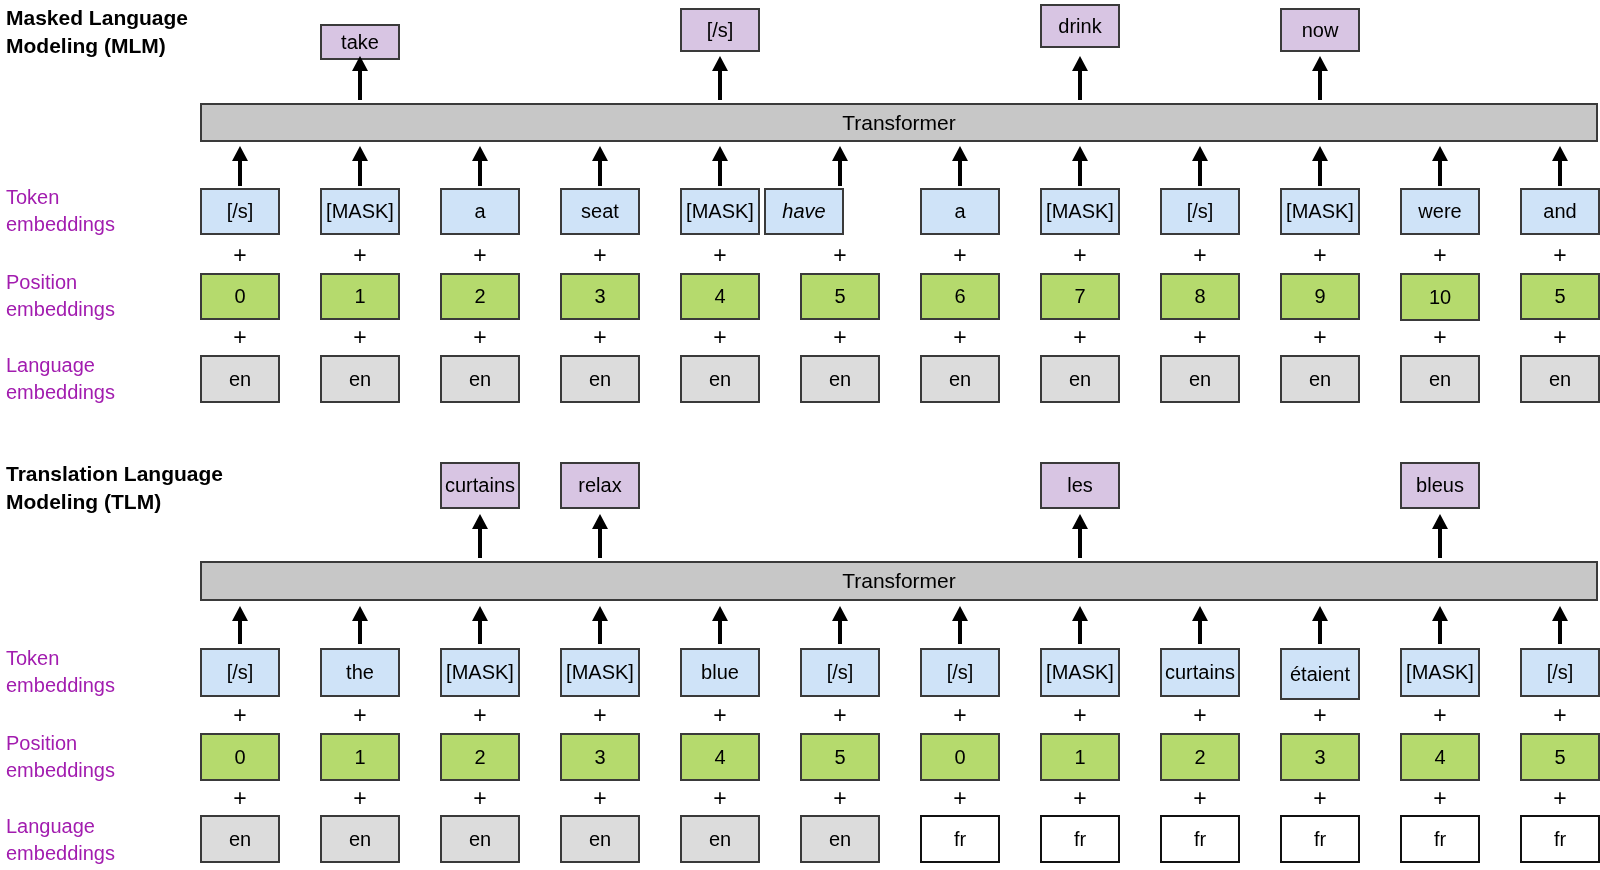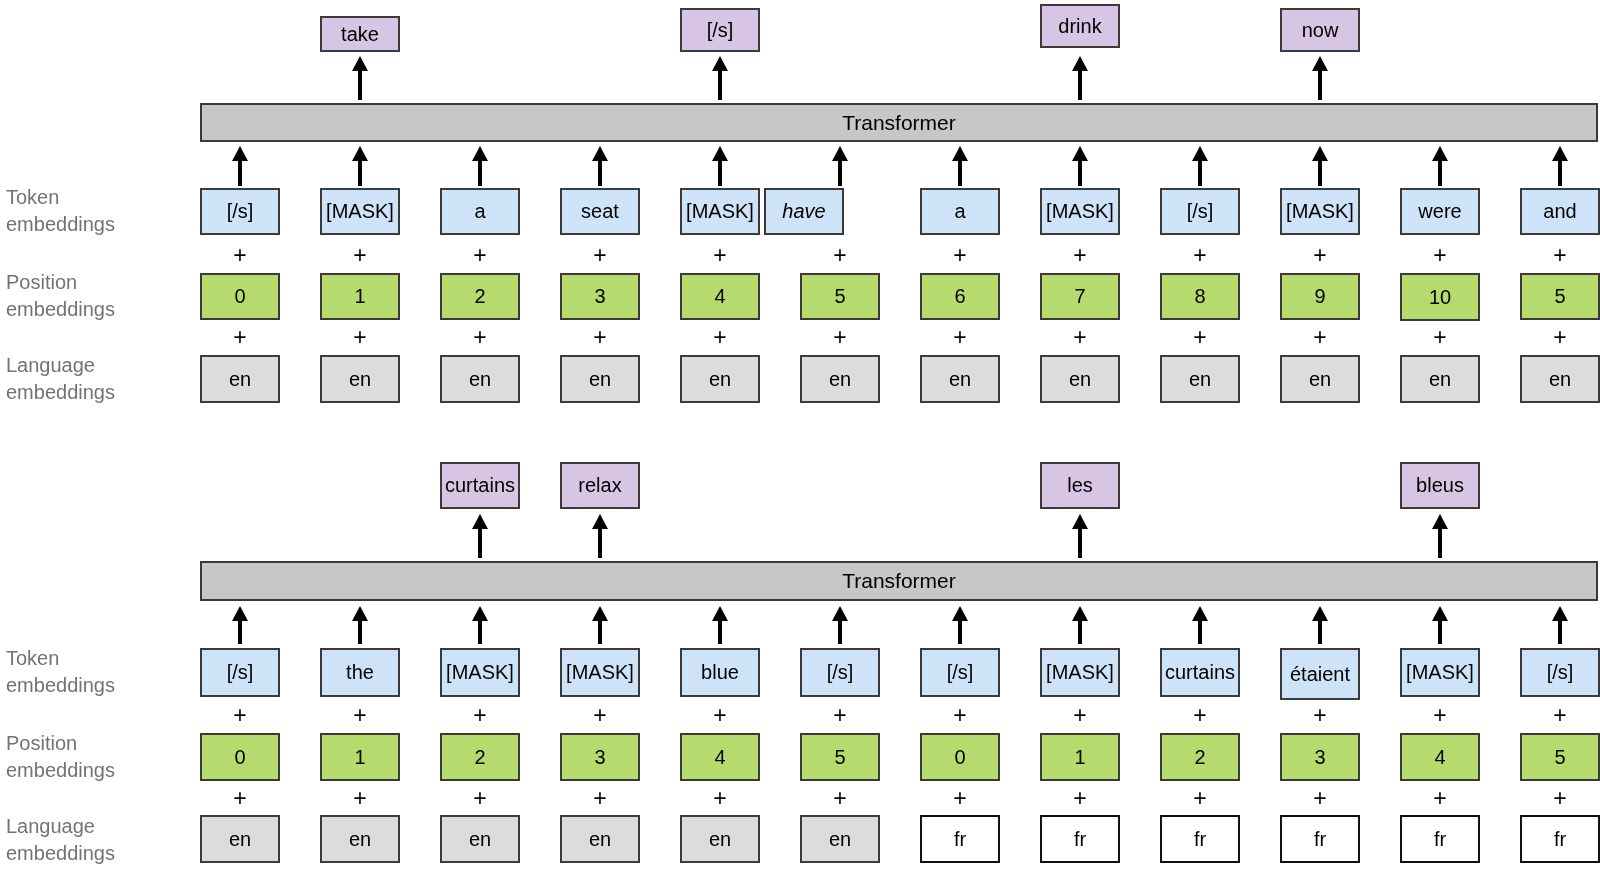--- a/index.html
+++ b/index.html
@@ -5,21 +5,21 @@
   html,body{margin:0;padding:0;background:#fff;}
   #canvas{
     position:relative;width:1600px;height:870px;background:#fff;overflow:hidden;
     font-family:"Liberation Sans", sans-serif;color:#111;
   }
   .sec-title{
     position:absolute;left:6px;font-size:21px;font-weight:bold;line-height:28px;
     white-space:pre-line;color:#000;
   }
   .rowlabel{
-    position:absolute;left:6px;font-size:20px;line-height:27px;white-space:pre-line;color:#737373;
+    position:absolute;left:6px;font-size:20px;line-height:27px;white-space:pre-line;color:#a21caf;
   }
   .bar{
     position:absolute;left:200px;width:1398px;box-sizing:border-box;
     background:var(--transformer-bar,#c7c7c7);border:2px solid var(--box-border,#3a3a3a);
     display:flex;align-items:center;justify-content:center;font-size:21px;color:#000;
   }
   .bar-mlm{top:103px;height:39px;}
   .bar-tlm{top:561px;height:40px;}
   .box{
     position:absolute;width:80px;box-sizing:border-box;
@@ -45,31 +45,33 @@
     content:"";position:absolute;left:50%;transform:translateX(-50%);top:0;
     border-left:8px solid transparent;border-right:8px solid transparent;
     border-bottom:15px solid #000;
   }
 </style>
 </head>
 <body>
 
 <div id="canvas">
 
+  <div class="sec-title" style="top:4px">Masked Language
+Modeling (MLM)</div>
   <div class="bar bar-mlm">
     <span>Transformer</span>
   </div>
   <div class="rowlabel" style="top:184px">Token
 embeddings</div>
   <div class="rowlabel" style="top:269px">Position
 embeddings</div>
   <div class="rowlabel" style="top:352px">Language
 embeddings</div>
   <div>
-      <div class="box out" style="left: 320px; top: 16px; height: 36px;">take</div>
+      <div class="box out" style="left: 320px; top: 24px; height: 36px;">take</div>
       <div class="arrow" style="left: 352px; top: 56px; height: 44px;"></div>
       <div class="box out" style="left: 680px; top: 8px; height: 44px;">[/s]</div>
       <div class="arrow" style="left: 712px; top: 56px; height: 44px;"></div>
       <div class="box out" style="left: 1040px; top: 4px; height: 44px;">drink</div>
       <div class="arrow" style="left: 1072px; top: 56px; height: 44px;"></div>
       <div class="box out" style="left: 1280px; top: 8px; height: 44px;">now</div>
       <div class="arrow" style="left: 1312px; top: 56px; height: 44px;"></div>
       <div class="arrow" style="left: 232px; top: 146px; height: 40px;"></div>
       <div class="box tok" style="left: 200px; top: 188px; height: 47px;">[/s]</div>
       <div class="plus" style="left: 200px; top: 241px;">+</div>
@@ -137,20 +139,22 @@
       <div class="plus" style="left: 1400px; top: 323px;">+</div>
       <div class="box lang-en" style="left: 1400px; top: 355px; height: 48px;">en</div>
       <div class="arrow" style="left: 1552px; top: 146px; height: 40px;"></div>
       <div class="box tok" style="left: 1520px; top: 188px; height: 47px;">and</div>
       <div class="plus" style="left: 1520px; top: 241px;">+</div>
       <div class="box pos" style="left: 1520px; top: 273px; height: 47px;">5</div>
       <div class="plus" style="left: 1520px; top: 323px;">+</div>
       <div class="box lang-en" style="left: 1520px; top: 355px; height: 48px;">en</div>
     </div>
 
+  <div class="sec-title" style="top:460px">Translation Language
+Modeling (TLM)</div>
   <div class="bar bar-tlm">
     <span>Transformer</span>
   </div>
   <div class="rowlabel" style="top:645px">Token
 embeddings</div>
   <div class="rowlabel" style="top:730px">Position
 embeddings</div>
   <div class="rowlabel" style="top:813px">Language
 embeddings</div>
   <div>

